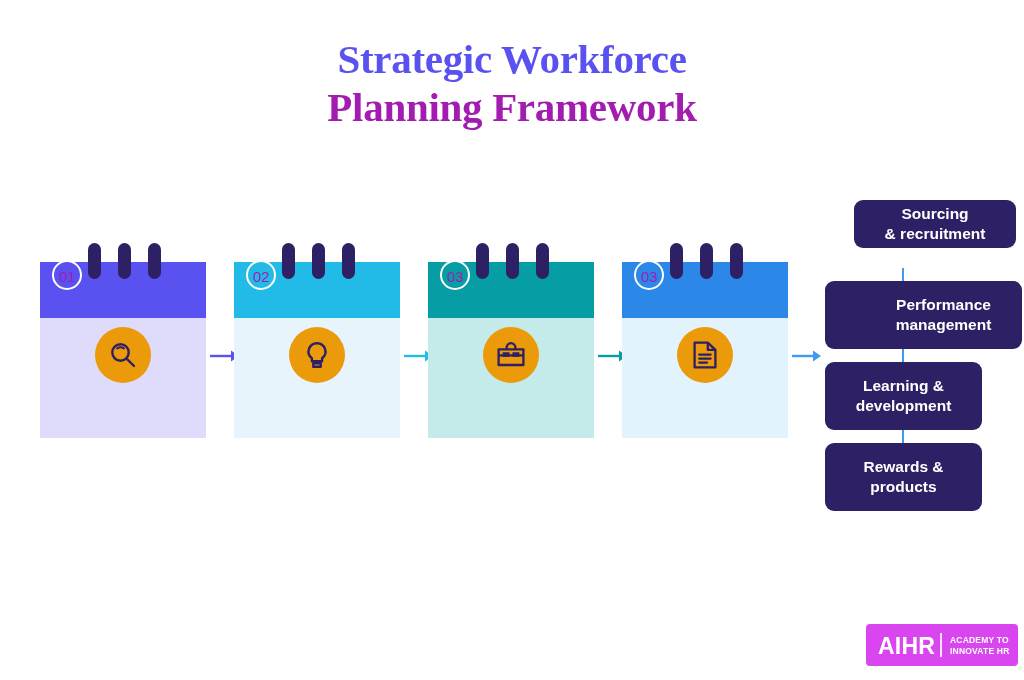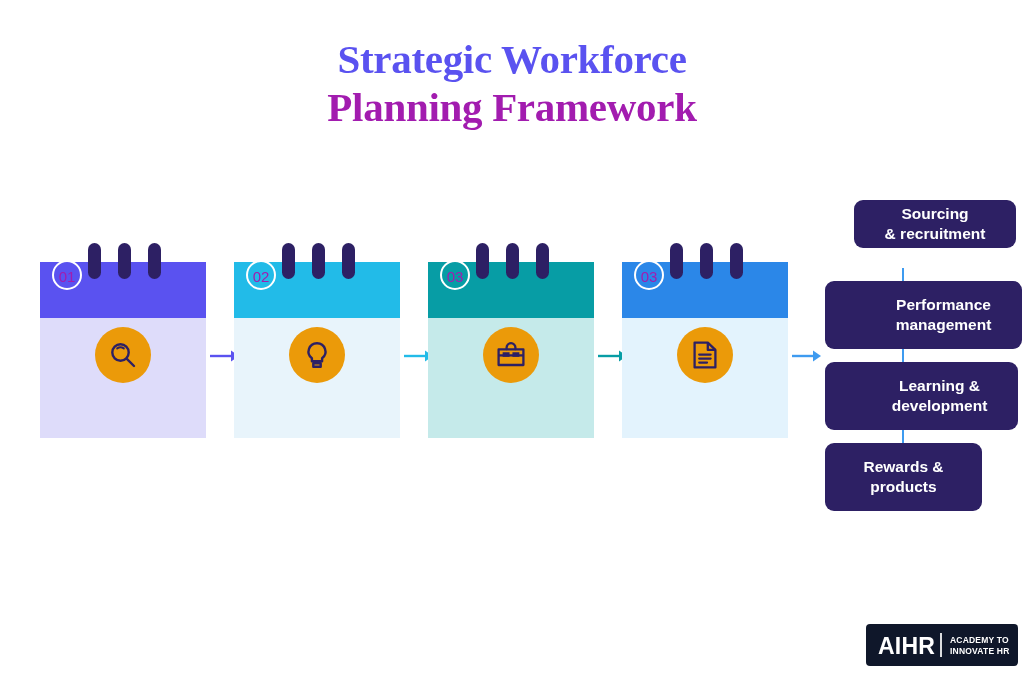--- a/index.html
+++ b/index.html
@@ -152,21 +152,21 @@
     left: 902px;
   }
 
   
   .logo {
     position: absolute;
     left: 866px;
     top: 624px;
     width: 152px;
     height: 42px;
-    background: #0f172a;
+    background: #d946ef;
     border-radius: 4px;
   }
   .logo-main {
     position: absolute;
     left: 12px;
     top: 9px;
     color: #ffffff;
     font-size: 23px;
     font-weight: bold;
     letter-spacing: 0.2px;
@@ -321,21 +321,21 @@
         </div>
       </div>
       <div class="connector" style="top: 268px; height: 13px;"></div>
       <div class="outcome" style="top: 281px; height: 68px; left: 825px; width: 157px; padding-left: 40px;">
         <div>
           <div>Performance</div>
           <div>management</div>
         </div>
       </div>
       <div class="connector" style="top: 349px; height: 13px;"></div>
-      <div class="outcome" style="top: 362px; height: 68px; left: 825px; width: 157px; padding-left: 36px;">
+      <div class="outcome" style="top: 362px; height: 68px; left: 825px; width: 157px;">
         <div>
           <div>Learning &amp;</div>
           <div>development</div>
         </div>
       </div>
       <div class="connector" style="top: 430px; height: 13px;"></div>
       <div class="outcome" style="top: 443px; height: 68px; left: 825px; width: 157px;">
         <div>
           <div>Rewards &amp;</div>
           <div>products</div>

